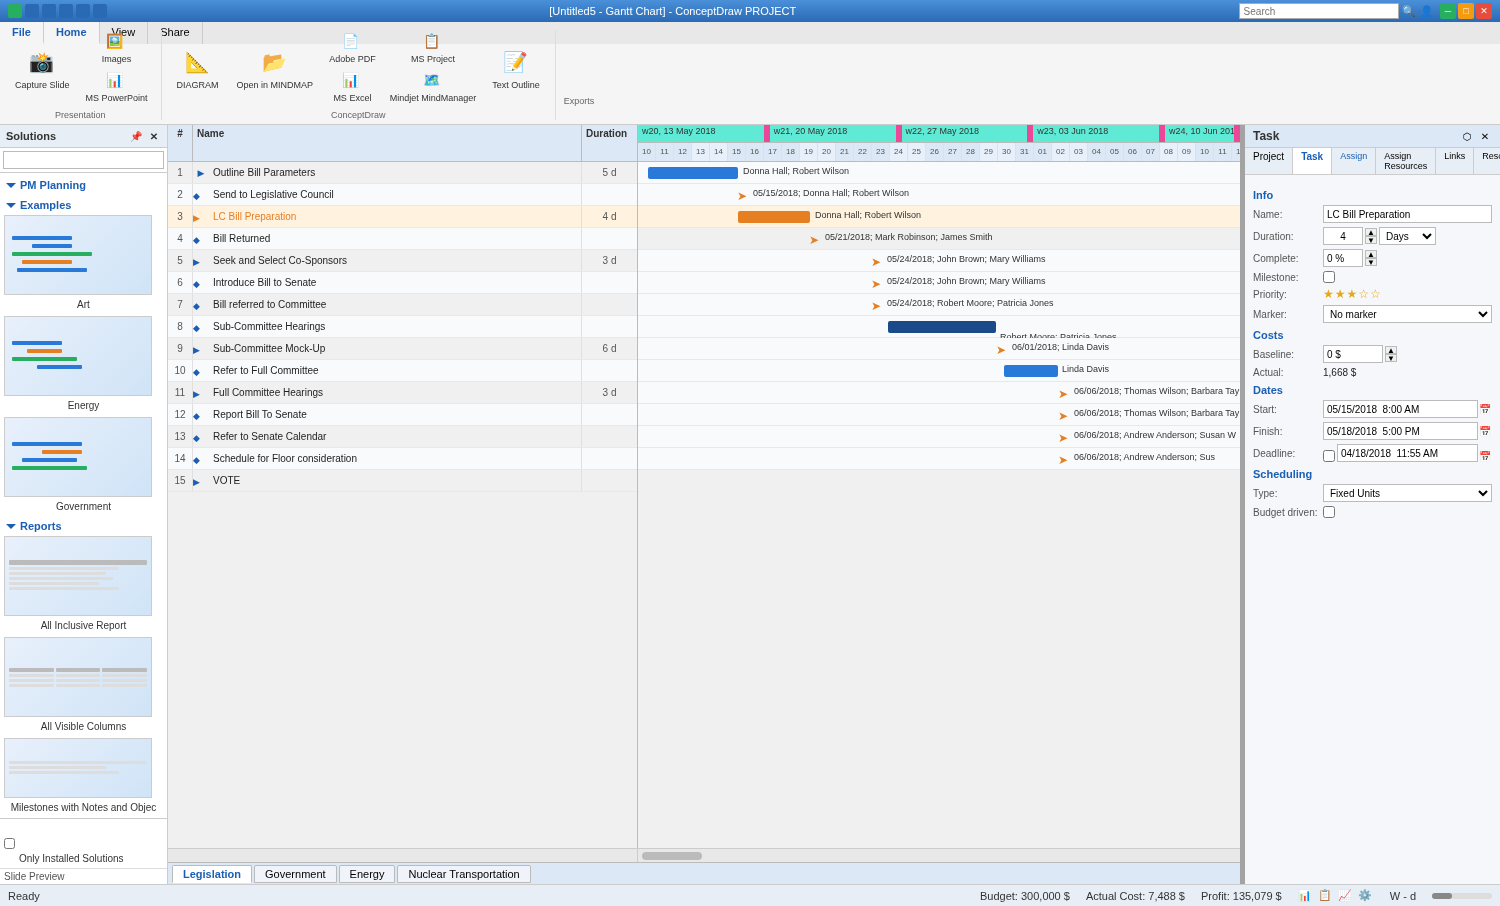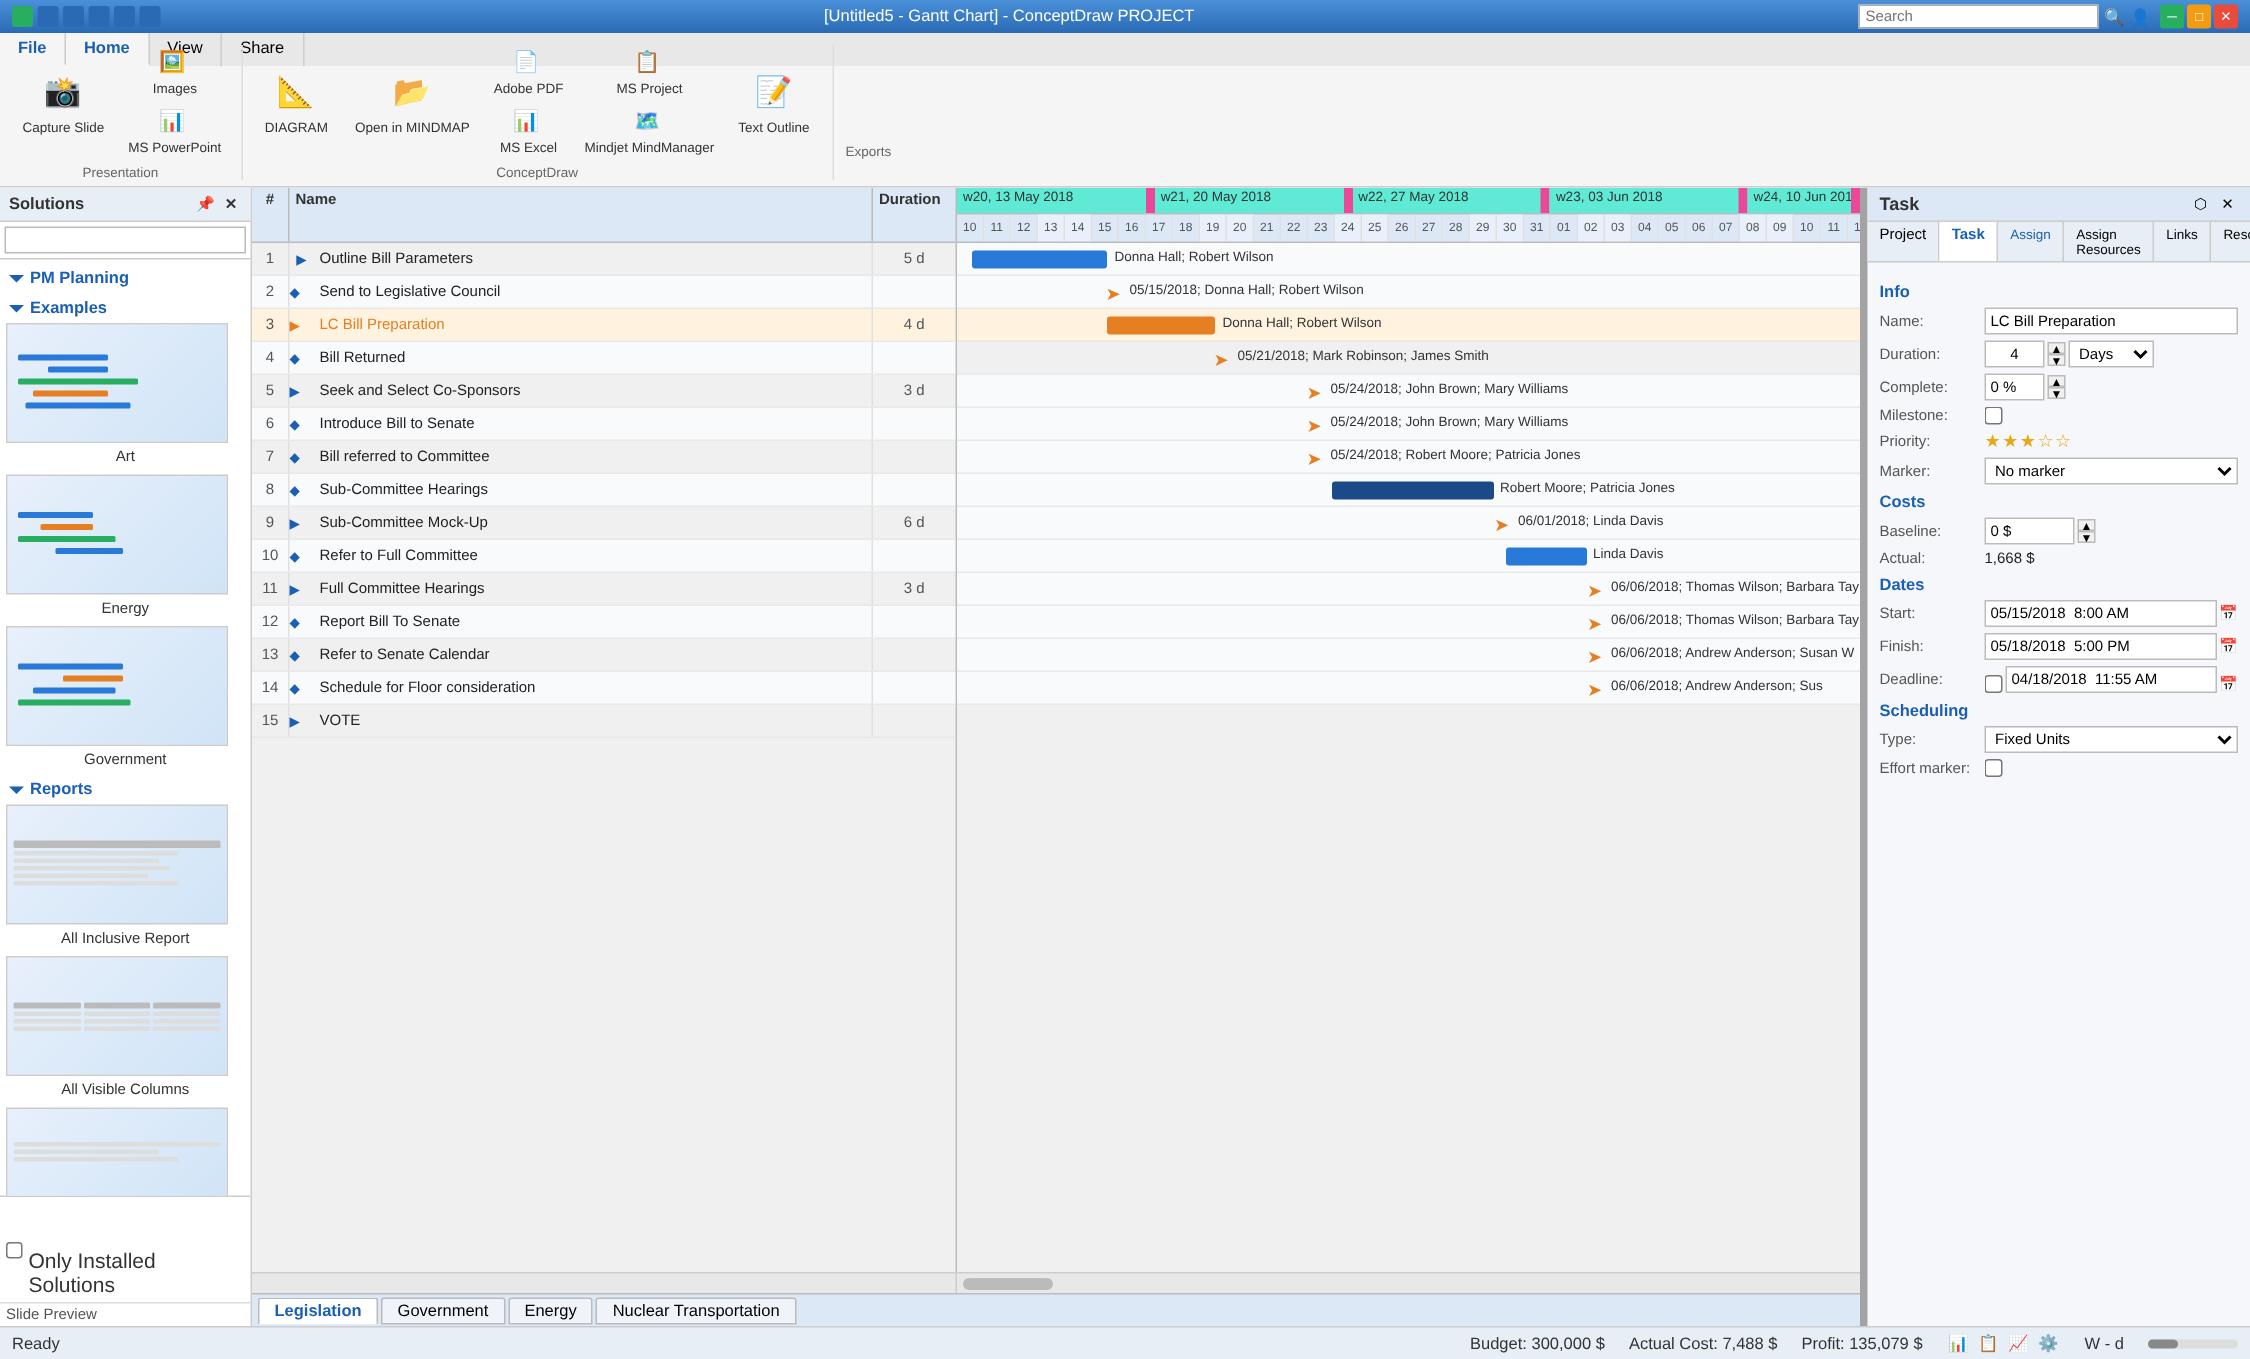--- a/index.html
+++ b/index.html
@@ -40,21 +40,21 @@
     .solutions-header-icon { width: 14px; height: 14px; cursor: pointer; display: flex; align-items: center; justify-content: center; font-size: 10px; }
     .solutions-search { padding: 3px; border-bottom: 1px solid #ccc; }
     .solutions-search input { width: 100%; height: 18px; border: 1px solid #bbb; padding: 0 4px; font-size: 10px; }
     .solutions-content { flex: 1; overflow-y: auto; padding: 4px; }
     .solutions-section { margin-bottom: 4px; }
     .solutions-section-title { display: flex; align-items: center; gap: 4px; padding: 2px 2px; cursor: pointer; font-weight: bold; color: #1a5fb4; font-size: 11px; }
     .solutions-thumbnail { width: 148px; height: 80px; background: linear-gradient(135deg, #e8f0fb, #d0e4f7); border: 1px solid #ccc; margin: 2px 0; display: flex; align-items: center; justify-content: center; cursor: pointer; position: relative; overflow: hidden; }
     .solutions-thumbnail-label { text-align: center; font-size: 10px; color: #333; padding: 2px; }
     .solutions-footer { padding: 4px; border-top: 1px solid #ccc; display: flex; align-items: center; gap: 4px; }
     .solutions-footer input[type=checkbox] { width: 11px; height: 11px; }
-    .solutions-footer label { font-size: 14px; color: #333; margin-top: 30px; }
+    .solutions-footer label { font-size: 10px; color: #333; margin-top: 30px; }
     .slide-preview { padding: 2px 4px; font-size: 10px; color: #555; border-top: 1px solid #ddd; }
 
     
     .center-content { flex: 1; display: flex; flex-direction: column; overflow: hidden; }
 
     
     .gantt-area { flex: 1; display: flex; flex-direction: column; overflow: hidden; }
     .gantt-header { display: flex; background: #dce8f5; border-bottom: 1px solid #bbb; }
     .gantt-left-header { width: 470px; min-width: 470px; display: flex; border-right: 1px solid #bbb; }
     .gantt-col-hash { width: 25px; min-width: 25px; border-right: 1px solid #bbb; text-align: center; padding: 3px 0; font-size: 10px; color: #333; font-weight: bold; }
@@ -582,21 +582,21 @@
               <span style="position:absolute;left:249px;top:4px;font-size:9px;color:#333;white-space:nowrap;">05/24/2018; John Brown; Mary Williams</span>
             </div>
 
             <div class="gantt-timeline-row" style="position:relative;height:22px;border-bottom:1px solid #e8e8e8;">
               <div style="position:absolute;left:233px;top:5px;font-size:12px;color:#e67e22;">➤</div>
               <span style="position:absolute;left:249px;top:4px;font-size:9px;color:#333;white-space:nowrap;">05/24/2018; Robert Moore; Patricia Jones</span>
             </div>
 
             <div class="gantt-timeline-row" style="position:relative;height:22px;border-bottom:1px solid #e8e8e8;background:#f8fafc;">
               <div style="position:absolute;left:250px;top:5px;width:108px;height:12px;background:#1a4a8a;border-radius:2px;z-index:1;"></div>
-              <span style="position:absolute;left:362px;top:4px;font-size:9px;color:#333;white-space:nowrap;">Robert Moore; Patricia Jones</span>
+              <span style="position:absolute;left:362px;top:16px;font-size:9px;color:#333;white-space:nowrap;">Robert Moore; Patricia Jones</span>
             </div>
 
             <div class="gantt-timeline-row" style="position:relative;height:22px;border-bottom:1px solid #e8e8e8;">
               <div style="position:absolute;left:358px;top:5px;font-size:12px;color:#e67e22;">➤</div>
               <span style="position:absolute;left:374px;top:4px;font-size:9px;color:#333;white-space:nowrap;">06/01/2018; Linda Davis</span>
             </div>
 
             <div class="gantt-timeline-row" style="position:relative;height:22px;border-bottom:1px solid #e8e8e8;background:#f8fafc;">
               <div style="position:absolute;left:366px;top:5px;width:54px;height:12px;background:#2979d9;border-radius:2px;z-index:1;"></div>
               <span style="position:absolute;left:424px;top:4px;font-size:9px;color:#333;white-space:nowrap;">Linda Davis</span>
@@ -746,21 +746,21 @@
         <div class="task-section-title">Scheduling</div>
         <div class="task-field">
           <span class="task-field-label">Type:</span>
           <select class="task-select">
             <option>Fixed Units</option>
             <option>Fixed Work</option>
             <option>Fixed Duration</option>
           </select>
         </div>
         <div class="task-field">
-          <span class="task-field-label">Effort marker:</span>
+          <span class="task-field-label">Budget driven:</span>
           <input type="checkbox" class="task-checkbox" style="">
         </div>
       </div>
     </div>
   </div>
 </div>
 
 <div class="status-bar">
   <span>Ready</span>
   <div class="status-bar-right">

